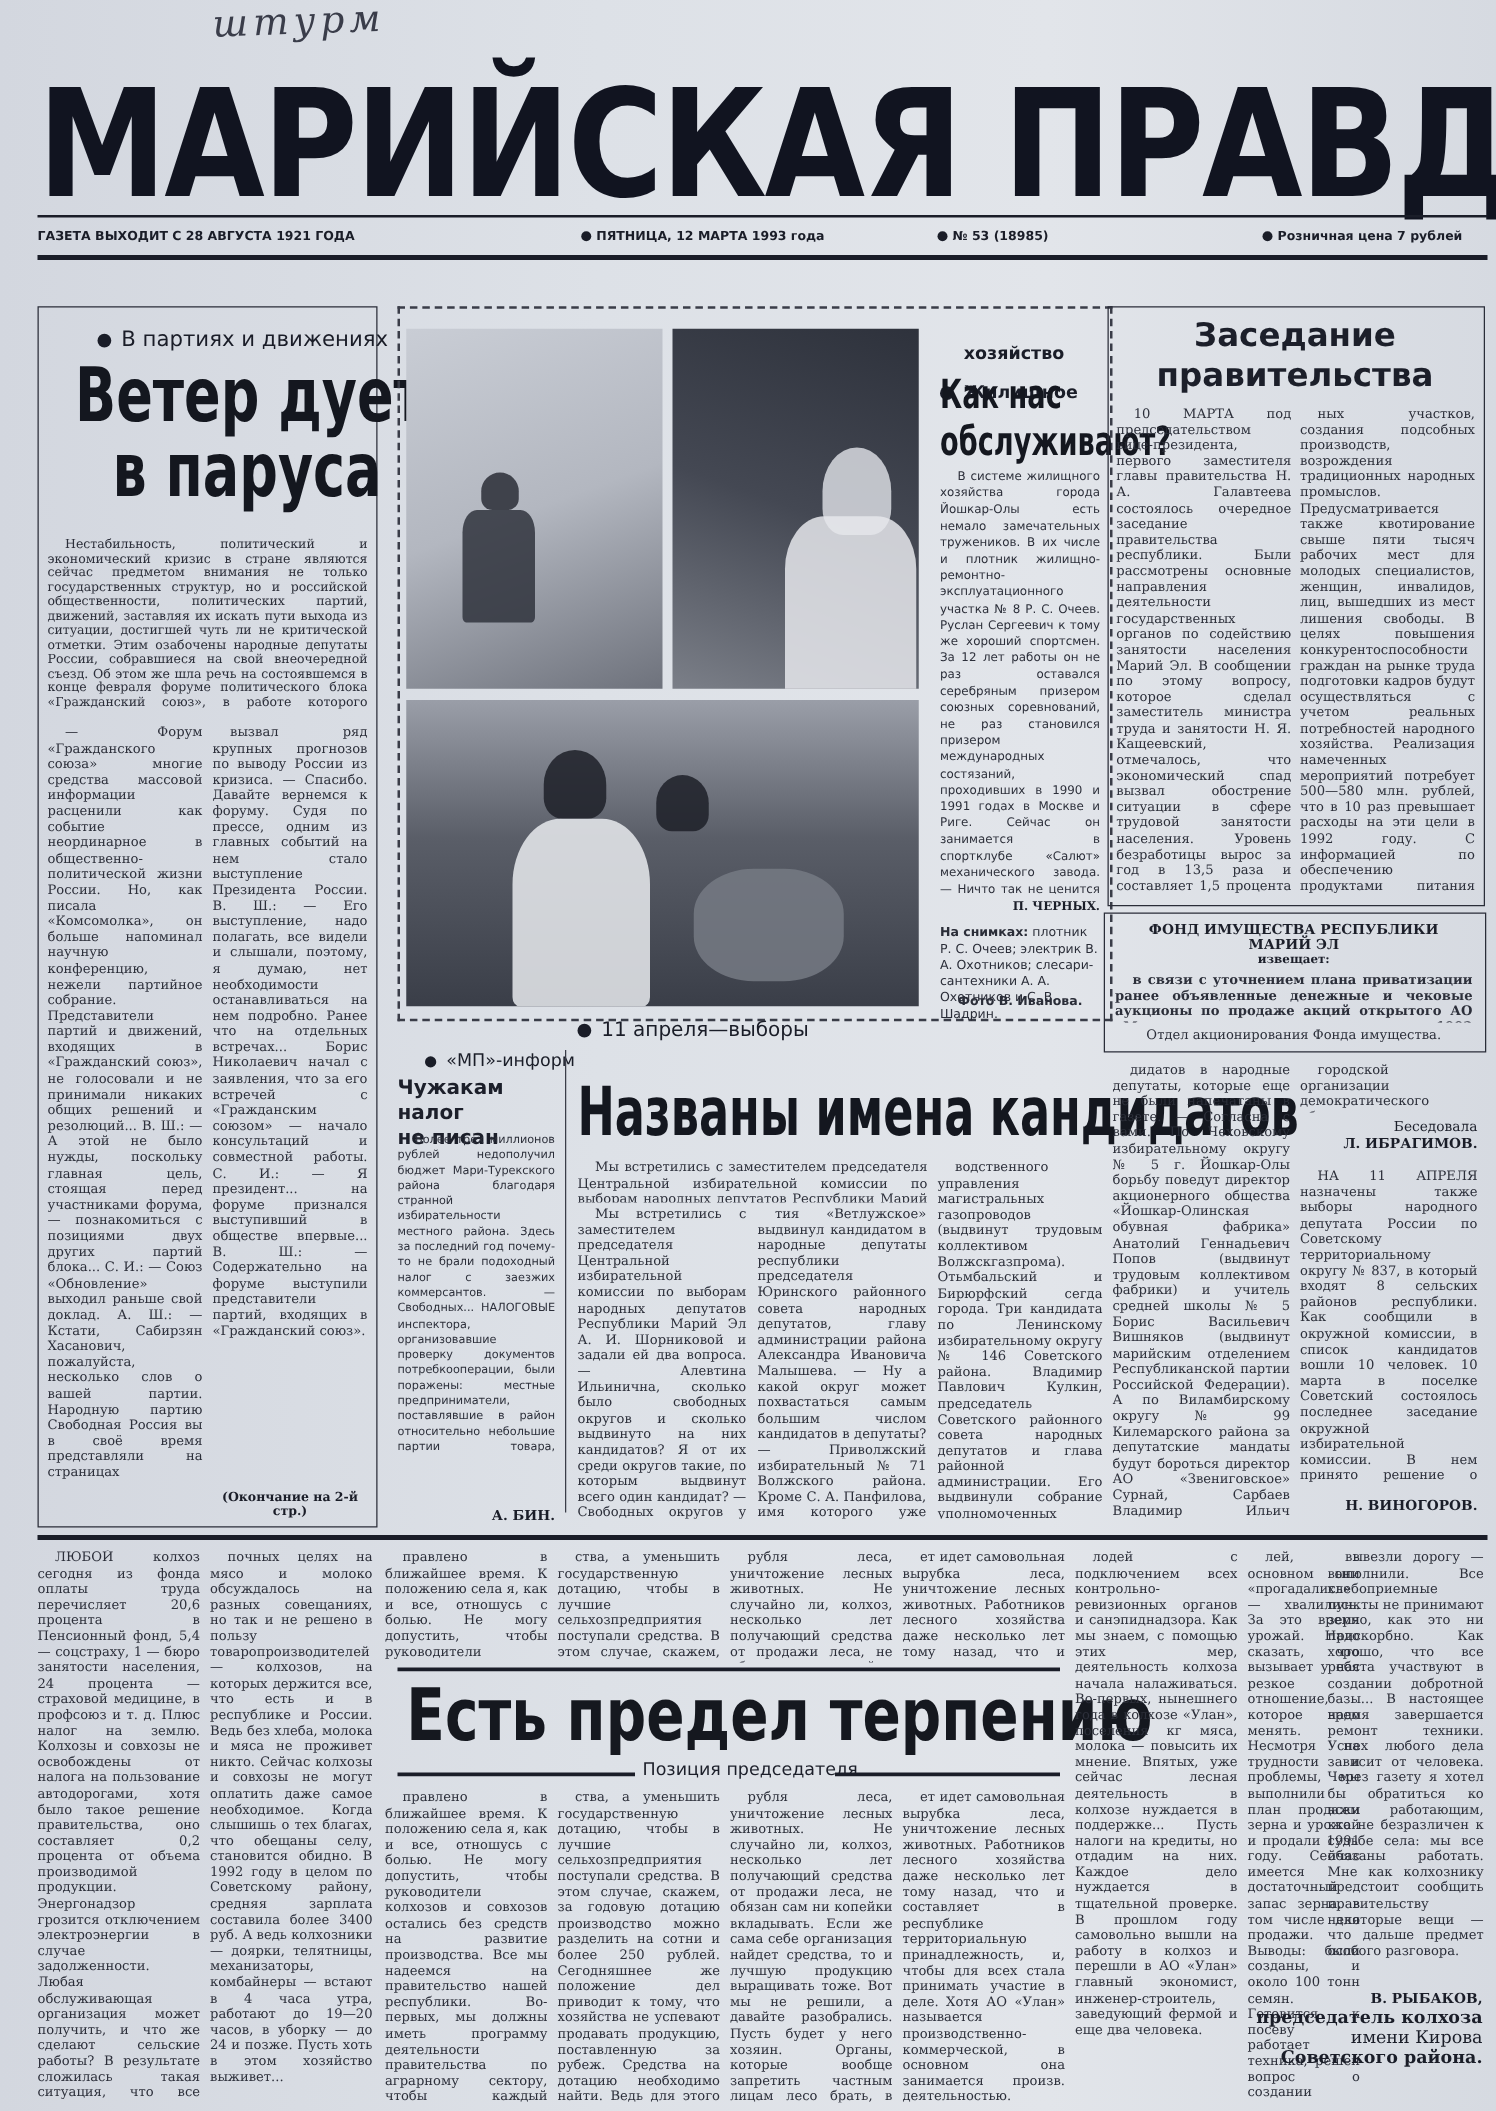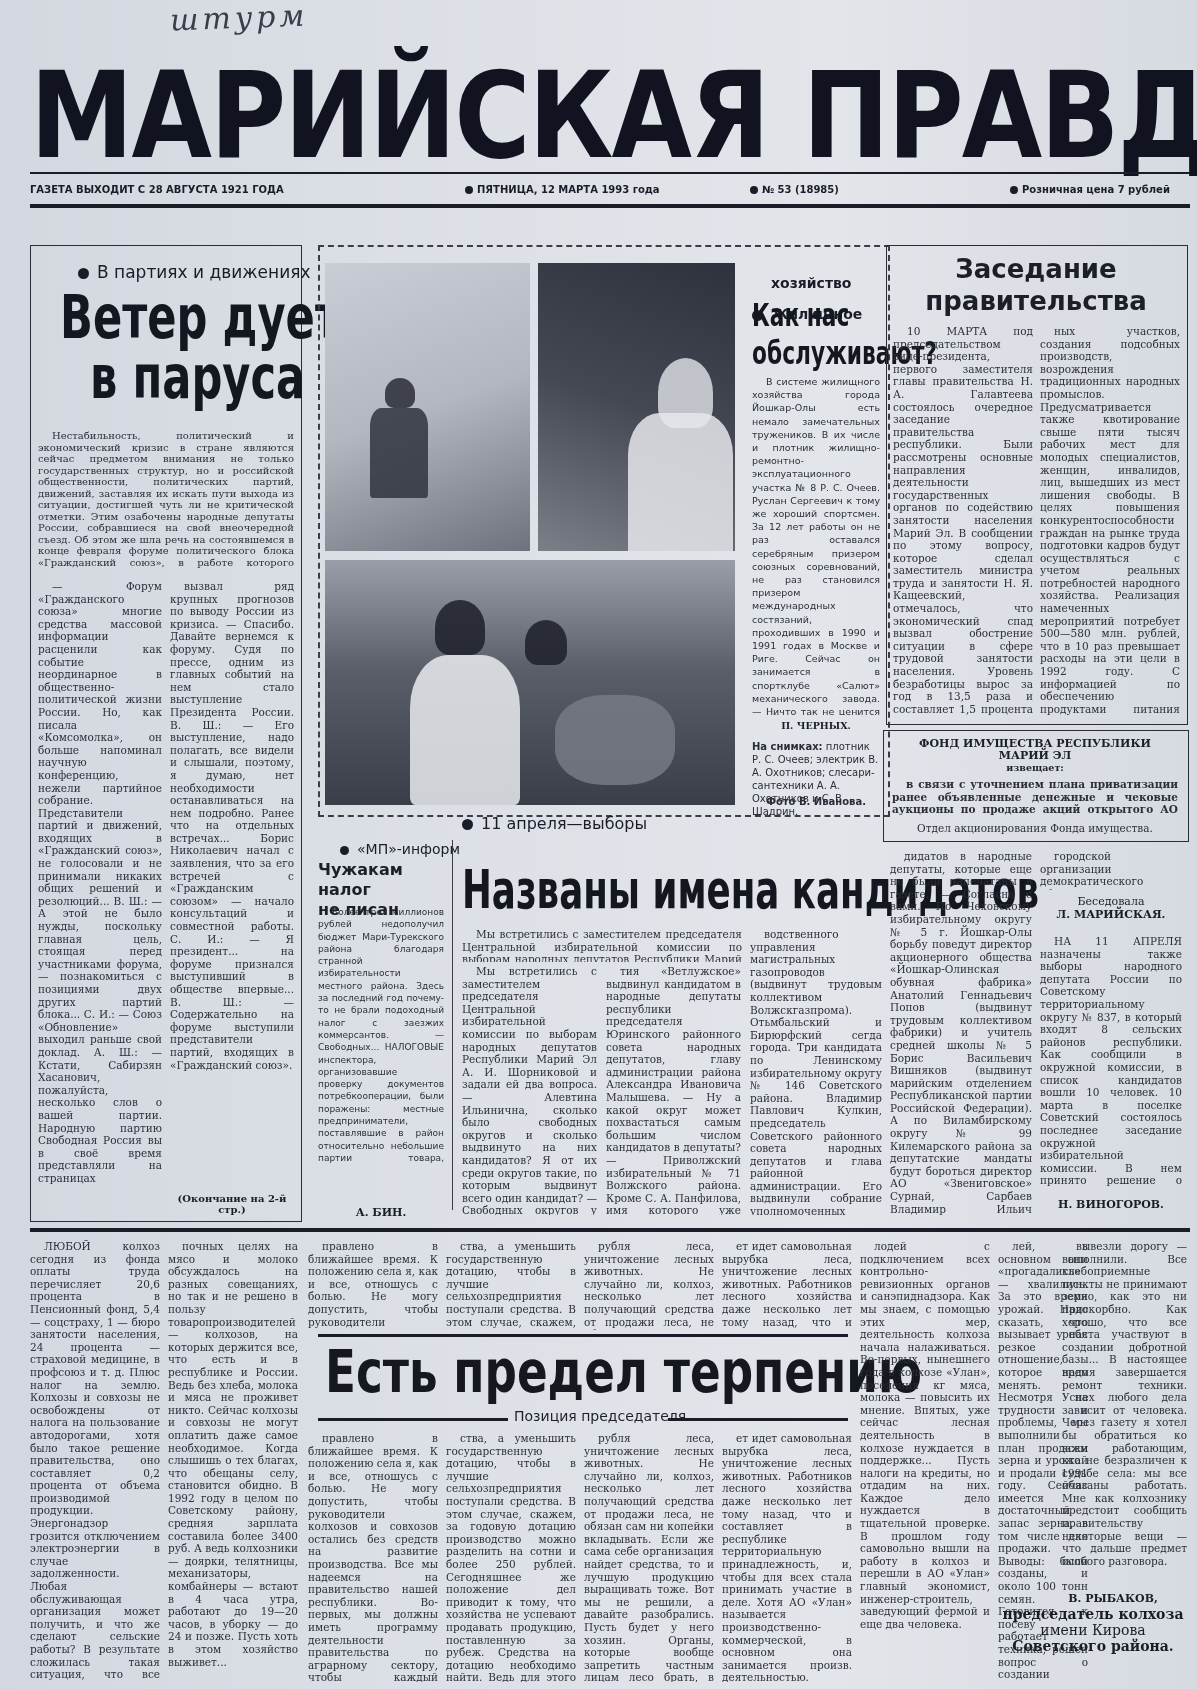--- a/index.html
+++ b/index.html
@@ -18,21 +18,21 @@
   .rubric .bdot{display:inline-block;width:11px;height:11px;border-radius:50%;background:#1a1d28;margin-right:8px;vertical-align:middle;}
   .head-cond{font-family:"DejaVu Sans",sans-serif;font-weight:900;color:#14171f;transform:scaleX(0.72);transform-origin:left top;white-space:nowrap;}
   .txt{font-family:"DejaVu Serif",serif;font-size:10.5px;line-height:12.6px;color:#2c2f3a;text-align:justify;overflow:hidden;}
   .txt p{margin:0;text-indent:14px;}
   .sans{font-family:"DejaVu Sans",sans-serif;}
   .photo{background:#4c505b;overflow:hidden;}
   .photo.light{background:linear-gradient(160deg,#c9cdd5 0%,#b3b7c0 50%,#6e727c 100%);}
   .photo.dark{background:linear-gradient(200deg,#2e323c 0%,#444853 50%,#7b7f88 100%);}
   .photo.mid{background:linear-gradient(180deg,#9a9ea8 0%,#5a5e68 45%,#3a3e48 100%);}
   .fig{position:absolute;background:#e8eaee;border-radius:50% 50% 30% 30%;opacity:.85;}
-  .sig{font-family:"DejaVu Serif",serif;font-weight:bold;font-size:11px;text-align:center;color:#1a1d28;}
+  .sig{font-family:"DejaVu Serif",serif;font-weight:bold;font-size:11px;text-align:right;color:#1a1d28;}
   .cap{font-family:"DejaVu Sans",sans-serif;font-size:10px;line-height:13px;color:#2a2d38;}
   .vline{position:absolute;width:1px;background:#3a3d48;}
 </style>
 </head>
 <body>
 
 <div class="page">
 
   <div class="abs handwriting">штурм</div>
 
@@ -136,21 +136,21 @@
   <div class="abs txt" style="left:750px;top:928px;width:132px;height:287px;">
       <p>водственного управления магистральных газопроводов (выдвинут трудовым коллективом Волжскгазпрома). Отьмбальский и Бирюрфский сегда города. Три кандидата по Ленинскому избирательному округу № 146 Советского района. Владимир Павлович Кулкин, председатель Советского районного совета народных депутатов и глава районной администрации. Его выдвинули собрание уполномоченных сельскохозяйственного предприятия «Красный Октябрь». А собрание уполномоченных сельхозпредприятия «Мир» выдвинуло кандидатуру заместителя главного врача Советского территориального медицинского объединения Шерали Ильясовича Шабрукова. Кстати, третьим кандидатом по этому округу назван главный врач объединения Леонид Аркадьевич Васильев. Его кандидатуру выдвинуло собрание трудового коллектива колхоза «У кинде». — Я думаю, что надо назвать имена и остальных кан-</p>
     </div>
   <div class="abs txt" style="left:890px;top:850px;width:142px;height:365px;">
       <p>дидатов в народные депутаты, которые еще не были напечатаны в газете. — Согласна с вами. По Чеховскому избирательному округу № 5 г. Йошкар-Олы борьбу поведут директор акционерного общества «Йошкар-Олинская обувная фабрика» Анатолий Геннадьевич Попов (выдвинут трудовым коллективом фабрики) и учитель средней школы № 5 Борис Васильевич Вишняков (выдвинут марийским отделением Республиканской партии Российской Федерации). А по Виламбирскому округу № 99 Килемарского района за депутатские мандаты будут бороться директор АО «Звениговское» Сурнай, Сарбаев Владимир Ильич (выдвинут трудовым коллективом предприятия) и Эргубаев Беслан Вениаминович, заведующий отделом по контролю законодательства и правопорядка секретариата Верховного Совета республики (выдвинут на заседании правления фонда содействия судебной реформе). Третьим кандидатом в депутаты по Свердловскому избирательному округу № 33 г. Йошкар-Олы выдвинут профессор кафедры отечественной истории МарГУ Ксенофонт Никанорович Сануков (пленумом</p>
     </div>
   <div class="abs txt" style="left:1040px;top:850px;width:142px;height:40px;">
       <p>городской организации демократического общественного объединения «Марий ушем»). А об остальных «Марийская правда» уже сообщала.</p>
     </div>
   <div class="abs sig" style="left:1040px;top:895px;width:142px;font-weight:normal;">Беседовала</div>
-  <div class="abs sig" style="left:1040px;top:908px;width:142px;">Л. МАРИЙСКАЯ.</div>
+  <div class="abs sig" style="left:1040px;top:908px;width:142px;">Л. ИБРАГИМОВ.</div>
   <div class="abs txt" style="left:1040px;top:935px;width:142px;height:255px;">
       <p>НА 11 АПРЕЛЯ назначены также выборы народного депутата России по Советскому территориальному округу № 837, в который входят 8 сельских районов республики. Как сообщили в окружной комиссии, в список кандидатов вошли 10 человек. 10 марта в поселке Советский состоялось последнее заседание окружной избирательной комиссии. В нем принято решение о регистрации кандидатов в депутаты: Юрий Андреевич Волков, заместитель главы администрации «Марийский агропромышленный союз»; Виктор Леонидович Николаев, министр культуры Республики Марий Эл; Алексей Иванович Танеров, секретарь Комиссии по вопросам законодательства, законности, правопорядка и гласности Верховного Совета Республики Марий Эл; Владимир Васильевич Тарлов, генеральный директор арендно-кооперативного объединения «Марийскстройматериалы».</p>
     </div>
   <div class="abs sig" style="left:1040px;top:1198px;width:142px;">Н. ВИНОГОРОВ.</div>
 
   <div class="abs rule" style="left:30px;top:1228px;width:1160px;height:4px;"></div>
 
   <div class="abs txt" style="left:30px;top:1240px;width:130px;height:440px;">
       <p>ЛЮБОЙ колхоз сегодня из фонда оплаты труда перечисляет 20,6 процента в Пенсионный фонд, 5,4 — соцстраху, 1 — бюро занятости населения, 24 процента — страховой медицине, в профсоюз и т. д. Плюс налог на землю. Колхозы и совхозы не освобождены от налога на пользование автодорогами, хотя было такое решение правительства, оно составляет 0,2 процента от объема производимой продукции. Энергонадзор грозится отключением электроэнергии в случае задолженности. Любая обслуживающая организация может получить, и что же сделают сельские работы? В результате сложилась такая ситуация, что все сельскохозяйственные предприятия, производящие продукцию, оказались под прессом. Большой вопрос для любого хозяйства и каждого колхозника — цены. Пережили ли, еще и год? Отсюда и стоимость — все летит вверх, а сельское производство ни с чем в итоге.</p>
     </div>

